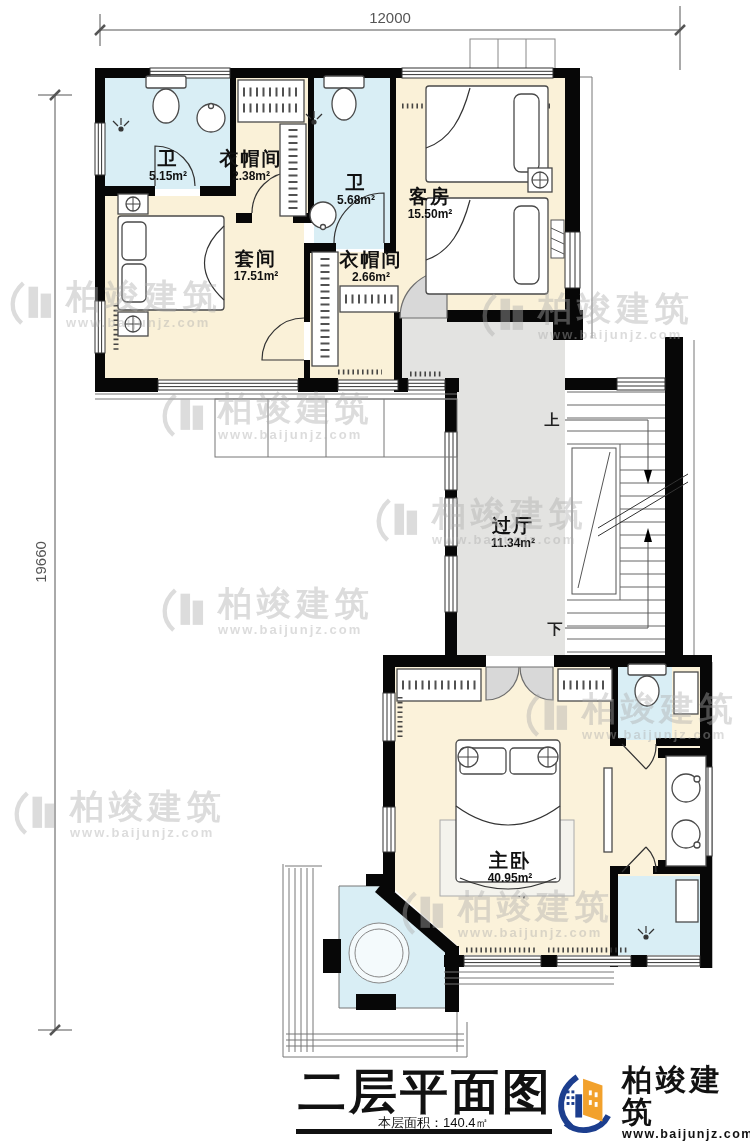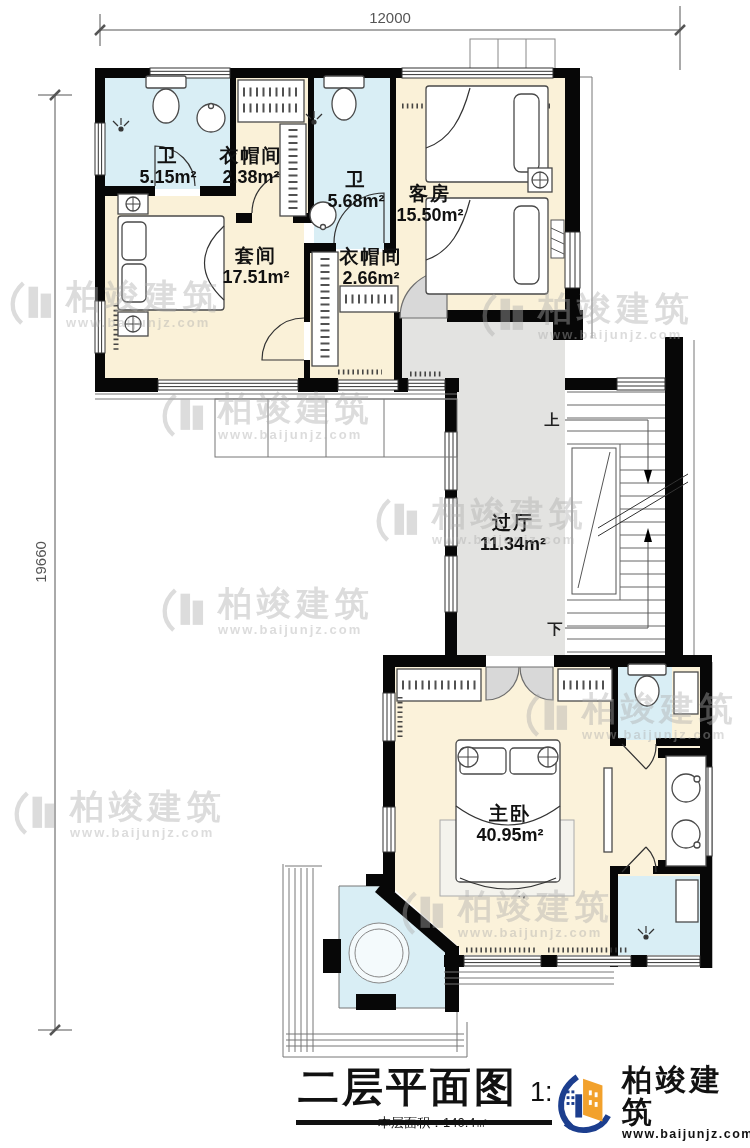--- a/index.html
+++ b/index.html
@@ -1,32 +1,32 @@
 <!DOCTYPE html>
 <html><head>
 <meta charset="utf-8">
 <style>
   html,body{margin:0;padding:0;background:#fff}
   .canvas{position:relative;width:750px;height:1148px;background:#fff;overflow:hidden;
           font-family:"Liberation Sans",sans-serif;}
   svg.plan{position:absolute;left:0;top:0}
   .lbl{position:absolute;transform:translate(-50%,-50%);text-align:center;color:#111;line-height:1.15;white-space:nowrap}
   .lbl .nm{display:block;font-size:19px;font-weight:bold;letter-spacing:2px}
-  .lbl .ar{display:block;font-size:18px;font-weight:bold}
+  .lbl .ar{display:block;font-size:12px;font-weight:bold}
   .dim{position:absolute;color:#555;font-size:15px;transform:translate(-50%,-50%)}
   .dim.vert{transform:translate(-50%,-50%) rotate(-90deg)}
   .stair-lbl{position:absolute;transform:translate(-50%,-50%);font-size:15px;font-weight:bold;color:#222}
   .wm{position:absolute;display:flex;align-items:center;gap:8px;color:rgba(172,172,172,.42);pointer-events:none}
   .wm svg{width:52px;height:52px;flex:none}
   .wm .tx{display:flex;flex-direction:column}
   .wm .b{font-size:34px;font-weight:bold;letter-spacing:5px;line-height:1}
   .wm .u{font-size:13px;font-weight:bold;letter-spacing:2px;margin-top:2px}
   .footer-title{position:absolute;left:296px;top:1060px;display:flex;align-items:baseline;gap:12px;
                 border-bottom:5px solid #111;padding:0 6px 5px 2px}
-  .footer-title .t{font-size:41px;font-weight:bold;color:#111;letter-spacing:3px}
+  .footer-title .t{font-size:48px;font-weight:bold;color:#111;letter-spacing:3px}
   .footer-title .s{font-size:27px;color:#111}
   .footer-area{position:absolute;left:378px;top:1114px;font-size:13px;color:#111}
   .logo{position:absolute;left:552px;top:1062px;display:flex;align-items:center;gap:6px;background:#fff;padding:2px}
   .logo svg{width:62px;height:66px;flex:none}
   .logo .txt{display:flex;flex-direction:column}
   .logo .b{font-size:30px;font-weight:bold;letter-spacing:4px;color:#111;line-height:1.05}
   .logo .u{font-size:12.5px;font-weight:bold;letter-spacing:1.5px;color:#111}
   .win rect{fill:#fff;stroke:#333;stroke-width:1}
   .win line{stroke:#333;stroke-width:1}
   .wall{fill:#070707}
@@ -460,21 +460,21 @@
       <span class="ar">17.51m²</span>
     </div>
 <div class="lbl" style="left:371px;top:267px">
   <span class="nm">衣帽间</span>
       <span class="ar">2.66m²</span>
     </div>
 <div class="lbl" style="left:513px;top:533px">
   <span class="nm">过厅</span>
       <span class="ar">11.34m²</span>
     </div>
-<div class="lbl" style="left:510px;top:824px">
+<div class="lbl" style="left:510px;top:868px">
   <span class="nm">主卧</span>
       <span class="ar">40.95m²</span>
     </div>
 
 <div class="stair-lbl" style="left:552px;top:420px">上</div>
 <div class="stair-lbl" style="left:555px;top:629px">下</div>
 
 <div class="wm" style="left:6px;top:278px">
   <svg viewBox="0 0 60 60">
         <path d="M20,6 C4,20 4,40 18,52" stroke="currentColor" stroke-width="5" fill="none"></path>

